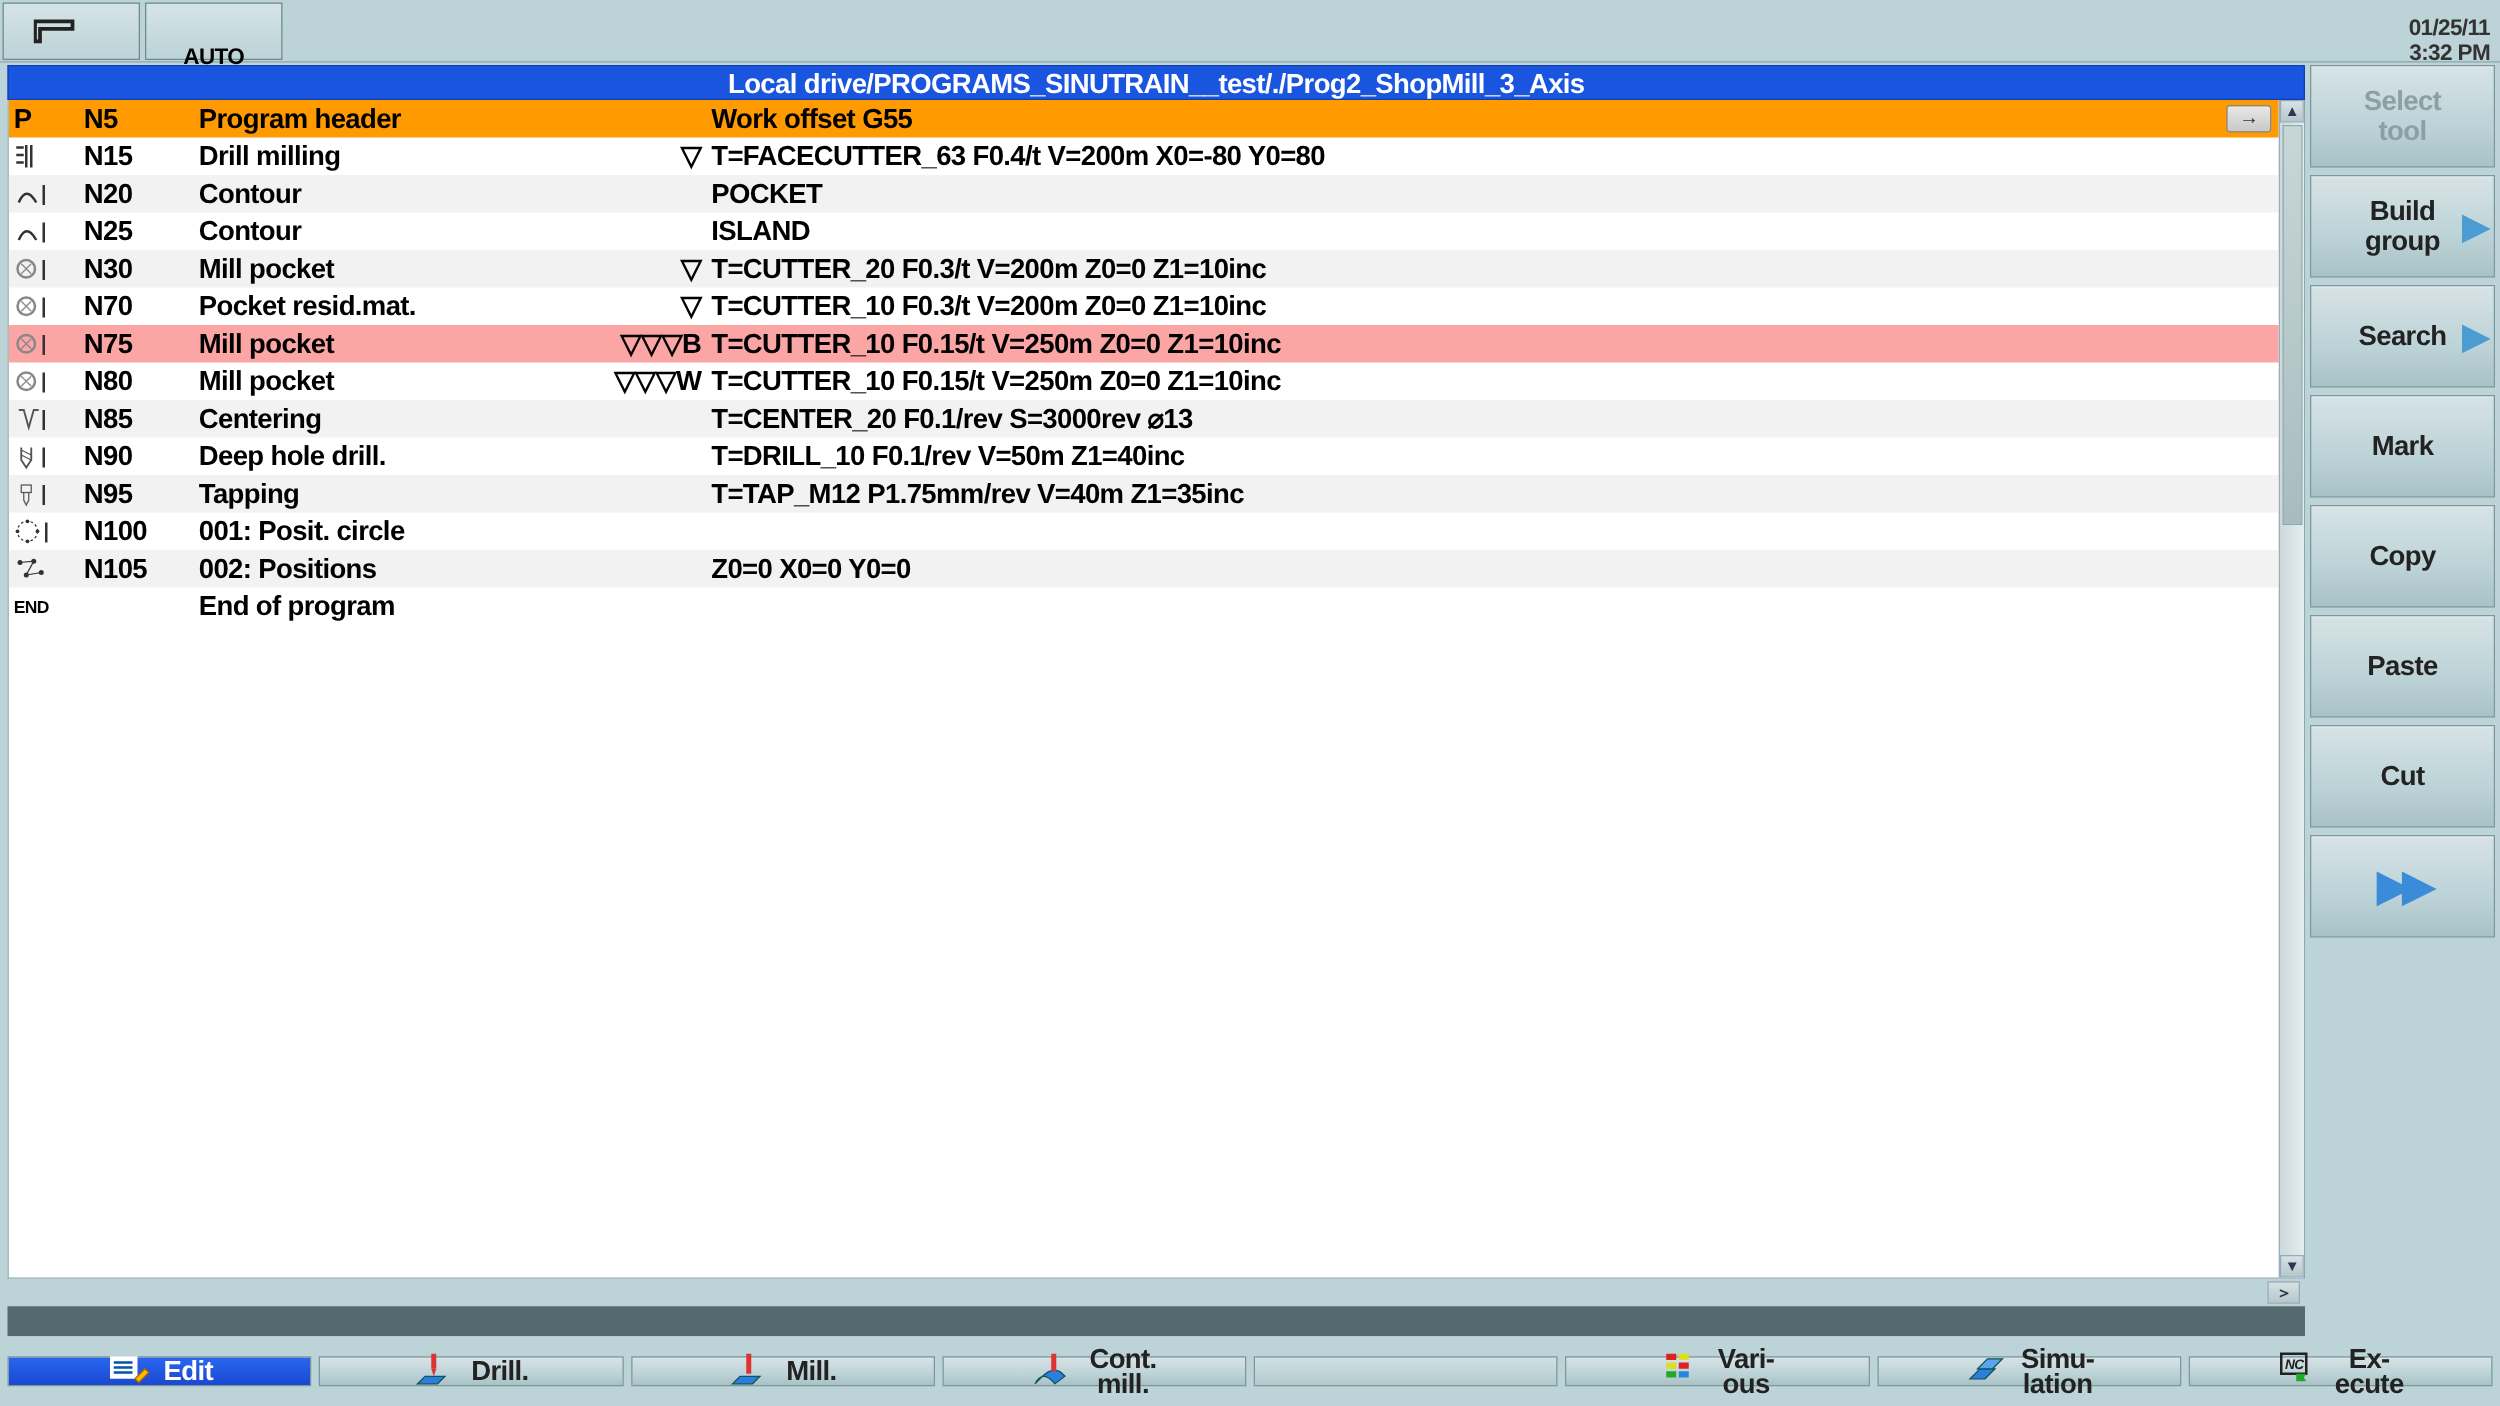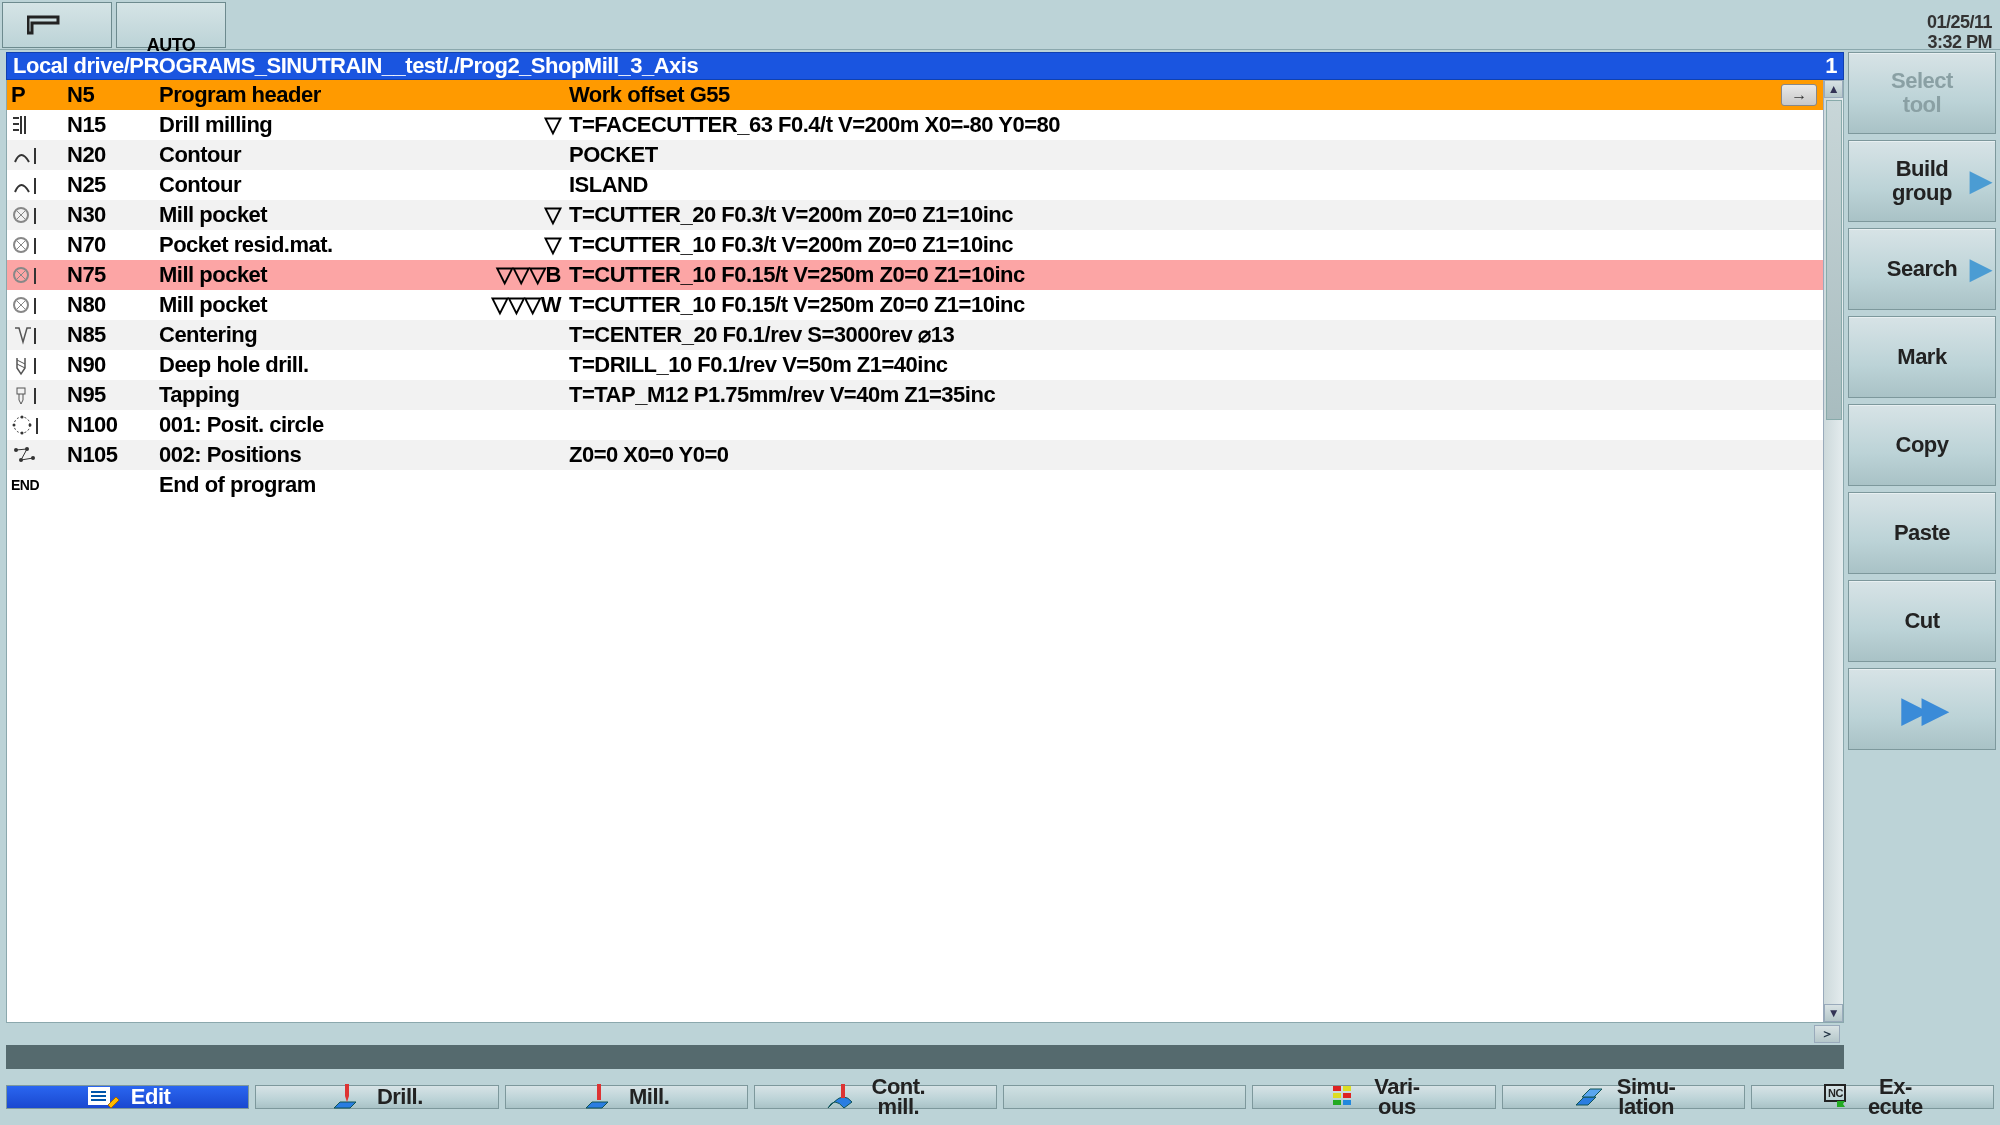--- a/index.html
+++ b/index.html
@@ -58,20 +58,21 @@
   .path-bar {
     background: #1a55e0;
     color: white;
     font-size: 22px;
     padding: 1px 6px;
     display: flex;
     justify-content: space-between;
     align-items: center;
     height: 28px;
     border: 1px solid #1040b0;
+    flex-direction: column;
   }
   .program-area {
     flex: 1;
     display: flex;
     background: white;
     border: 1px solid #8ba8ad;
     border-top: none;
     min-height: 0;
   }
   .program-scroll {
@@ -188,21 +189,21 @@
     font-size: 22px;
     color: #222;
     text-align: center;
     line-height: 20px;
   }
   .softkey-h.active {
     background: linear-gradient(#2a66f0, #1a48d0);
     color: white;
   }
   .softkey-h.empty { background: linear-gradient(#cfe0e2,#b3cbce); }
-  .sk-icon { width: 36px; height: 32px; display:flex; align-items:center; justify-content:center; }
+  .sk-icon { width: 36px; height: 32px; display:flex; justify-content:center;font-style:italic; }
 </style>
 </head>
 <body>
 
 <div class="top-bar">
   <div class="top-icon-box">
     <svg width="60" height="28" viewBox="0 0 60 28">
       <path d="M5 6 h26 v6 h-26 v10 h-4 v-16 z" fill="none" stroke="#222" stroke-width="3"></path>
     </svg>
   </div>

